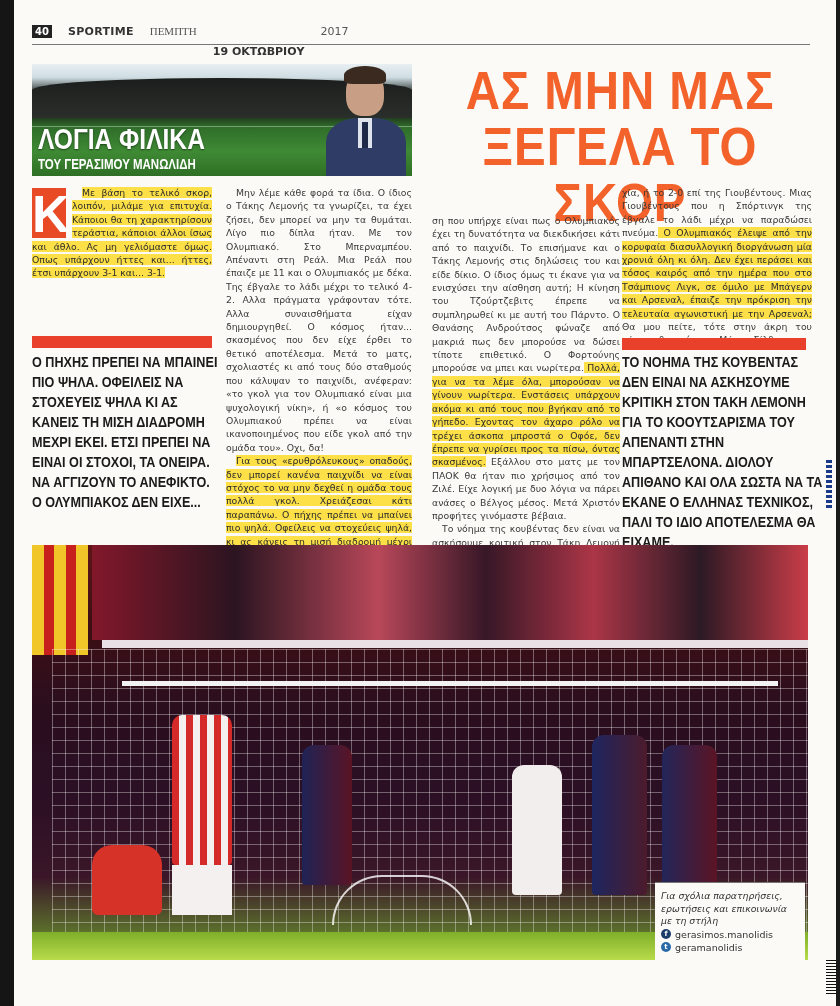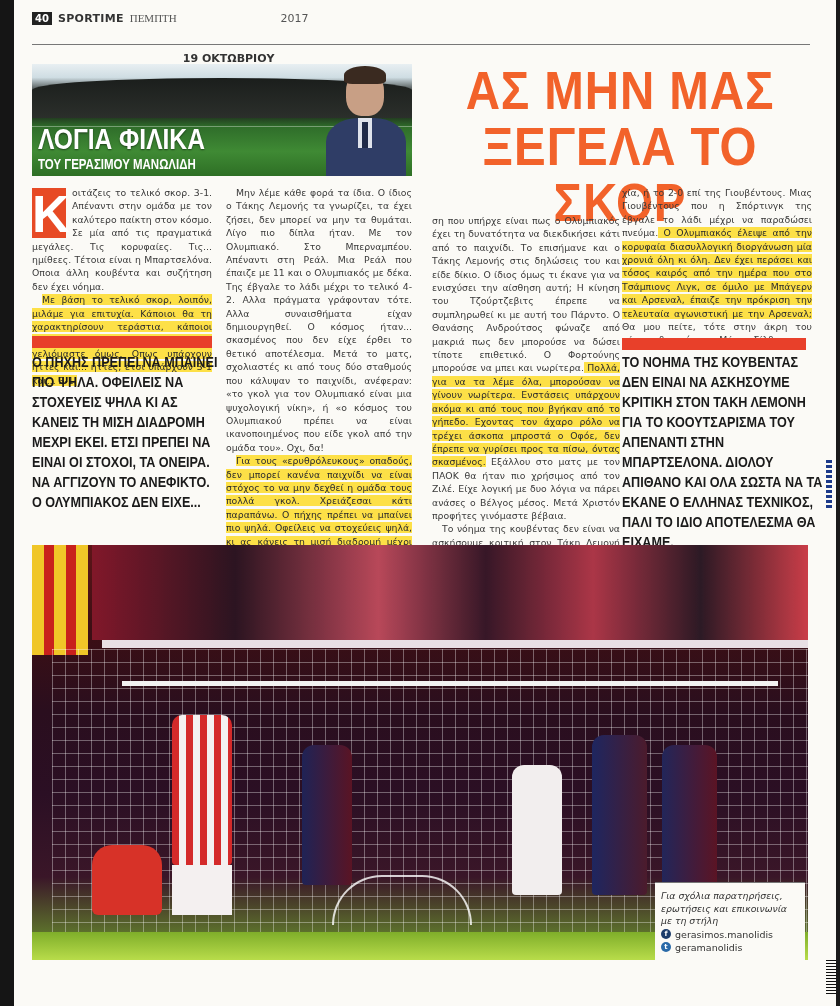--- a/index.html
+++ b/index.html
@@ -1,21 +1,21 @@
 <!DOCTYPE html>
 <html><head>
 <meta charset="utf-8">
 <style>
   * { box-sizing: border-box; margin: 0; padding: 0; }
   html, body { width: 840px; height: 1006px; background: #fbfaf6; overflow: hidden; }
   body { position: relative; font-family: "DejaVu Sans", sans-serif; color: #2a2a2a; }
   .leftbar { position: absolute; left: 0; top: 0; width: 14px; height: 1006px; background: #151515; }
   .rightbar { position: absolute; right: 0; top: 0; width: 4px; height: 1006px; background: #1a1a1a; }
 
-  .header { position: absolute; left: 32px; top: 12px; height: 22px; display: flex; align-items: flex-start; gap: 6px; font-size: 11px; }
+  .header { position: absolute; left: 32px; top: 20px; height: 22px; display: flex; align-items: center; gap: 16px; font-size: 11px; }
   .page-num { background: #222; color: #fff; font-weight: bold; font-size: 10px; padding: 1px 3px; }
   .brand { font-weight: bold; color: #333; letter-spacing: 0.3px; }
   .date-day { color: #555; font-family: Liberation Serif, serif; }
   .date-main { font-weight: bold; color: #333; margin-top: 40px; }
   .date-year { color: #555; }
   .header-rule { position: absolute; left: 32px; right: 30px; top: 44px; height: 1px; background: #777; }
 
   .banner { position: absolute; left: 32px; top: 64px; width: 380px; height: 112px; overflow: hidden;
     background: linear-gradient(180deg, #e8eff2 0%, #cfdde3 12%, #2a2f2c 26%, #1c241c 44%, #2f6d2a 56%, #3f8a34 78%, #2e6f25 100%); }
   .banner .stand { position: absolute; left: 0; right: 0; top: 14px; height: 40px; background: linear-gradient(180deg, #1b1e1c, #2b2f2b); border-radius: 50% 50% 0 0 / 30% 30% 0 0; }
@@ -109,21 +109,20 @@
   </div>
 </div>
 
 <div class="headline">
   <div>ΑΣ ΜΗΝ ΜΑΣ</div>
   <div>ΞΕΓΕΛΑ ΤΟ ΣΚΟΡ</div>
 </div>
 
 <div class="col c1">
   <div class="dropcap">Κ</div>
-  <p class="noindent">οιτάζεις το τελικό σκορ. 3-1. Απέναντι στην ομάδα με τον καλύτερο παίκτη στον κόσμο. Σε μία από τις πραγματικά μεγάλες. Τις κορυφαίες. Τις... ημίθεες. Τέτοια είναι η Μπαρτσελόνα. Οποια άλλη κουβέντα και συζήτηση δεν έχει νόημα.</p>
   <p><span class="hl">Με βάση το τελικό σκορ, λοιπόν, μιλάμε για επιτυχία. Κάποιοι θα τη χαρακτηρίσουν τεράστια, κάποιοι άλλοι ίσως και άθλο. Ας μη γελιόμαστε όμως. Οπως υπάρχουν ήττες και... ήττες, έτσι υπάρχουν 3-1 και... 3-1.</span></p>
 </div>
 
 <div class="col c2">
   <p>Μην λέμε κάθε φορά τα ίδια. Ο ίδιος ο Τάκης Λεμονής τα γνωρίζει, τα έχει ζήσει, δεν μπορεί να μην τα θυμάται. Λίγο πιο δίπλα ήταν. Με τον Ολυμπιακό. Στο Μπερναμπέου. Απέναντι στη Ρεάλ. Μια Ρεάλ που έπαιζε με 11 και ο Ολυμπιακός με δέκα. Της έβγαλε το λάδι μέχρι το τελικό 4-2. Αλλα πράγματα γράφονταν τότε. Αλλα συναισθήματα είχαν δημιουργηθεί. Ο κόσμος ήταν... σκασμένος που δεν είχε έρθει το θετικό αποτέλεσμα. Μετά το ματς, σχολιαστές κι από τους δύο σταθμούς που κάλυψαν το παιχνίδι, ανέφεραν: «το γκολ για τον Ολυμπιακό είναι μια ψυχολογική νίκη», ή «ο κόσμος του Ολυμπιακού πρέπει να είναι ικανοποιημένος που είδε γκολ από την ομάδα του». Οχι, δα!</p>
   <p><span class="hl">Για τους «ερυθρόλευκους» οπαδούς, δεν μπορεί κανένα παιχνίδι να είναι στόχος το να μην δεχθεί η ομάδα τους πολλά γκολ. Χρειάζεσαι κάτι παραπάνω. Ο πήχης πρέπει να μπαίνει πιο ψηλά. Οφείλεις να στοχεύεις ψηλά, κι ας κάνεις τη μισή διαδρομή μέχρι εκεί.</span><span> Ετσι πρέπει να είναι οι στόχοι, τα όνειρα. Να αγγίζουν το ανέφικτο. Τέτοιο πράγμα, στα μάτια των πρωταθλητών Ελλάδας δεν είδαμε.</span></p>
   <p>Για να είμαστε δίκαιοι από τον αποβολή του Πικέ και μέχρι το 2-0 του Μέσι, η αίσθη-</p>
 </div>
 
 <div class="col c3">

